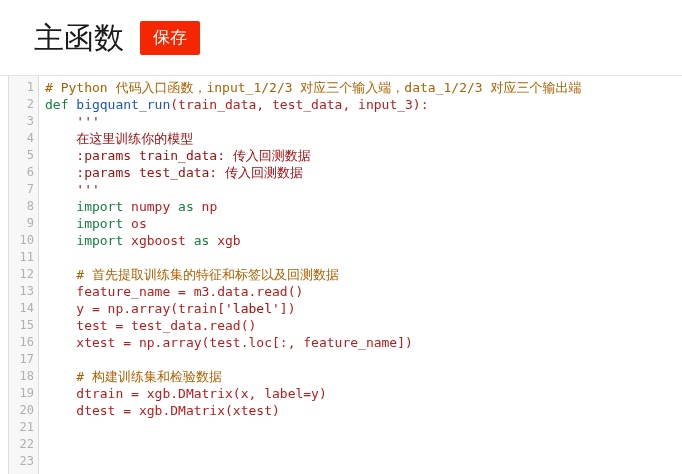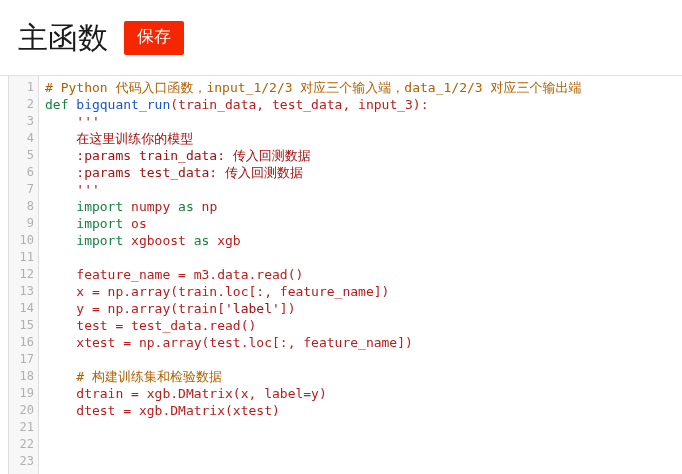--- a/index.html
+++ b/index.html
@@ -14,38 +14,38 @@
     font-family: "Liberation Sans", sans-serif;
     -webkit-font-smoothing: none;
   }
 
   
   .header {
     height: 76px;
     box-sizing: border-box;
     display: flex;
     align-items: center;
-    padding-left: 18px;
+    padding-left: 34px;
     border-bottom: 1px solid #e2e2e2;
     background: #ffffff;
   }
   .page-title {
     font-family: "DejaVu Sans", "Liberation Sans", sans-serif;
     font-size: 30px;
     line-height: 30px;
     color: #1a1a1a;
     font-weight: 400;
     letter-spacing: 0px;
     white-space: nowrap;
   }
   .save-button {
     margin-left: 16px;
     background: #f42700;
     color: #ffffff;
-    font-family: Liberation Mono, monospace;
+    font-family: Liberation Serif, serif;
     font-size: 17px;
     line-height: 17px;
     padding: 8px 13px 9px 13px;
     border: none;
     border-radius: 2px;
     cursor: pointer;
     white-space: nowrap;
   }
 
   
@@ -141,22 +141,22 @@
       <div class="code-line"><span class="tok-keyword">def</span><span class="tok-plain"> </span><span class="tok-func">bigquant_run</span><span class="tok-plain">(train_data, test_data, input_3):</span></div>
       <div class="code-line"><span class="tok-doc">    '''</span></div>
       <div class="code-line"><span class="tok-doc">    在这里训练你的模型</span></div>
       <div class="code-line"><span class="tok-doc">    :params train_data: 传入回测数据</span></div>
       <div class="code-line"><span class="tok-doc">    :params test_data: 传入回测数据</span></div>
       <div class="code-line"><span class="tok-doc">    '''</span></div>
       <div class="code-line"><span class="tok-plain">    </span><span class="tok-keyword">import</span><span class="tok-plain"> numpy </span><span class="tok-keyword">as</span><span class="tok-plain"> np</span></div>
       <div class="code-line"><span class="tok-plain">    </span><span class="tok-keyword">import</span><span class="tok-plain"> os</span></div>
       <div class="code-line"><span class="tok-plain">    </span><span class="tok-keyword">import</span><span class="tok-plain"> xgboost </span><span class="tok-keyword">as</span><span class="tok-plain"> xgb</span></div>
       <div class="code-line">&nbsp;</div>
+      <div class="code-line"><span class="tok-comment">    # 首先提取训练集的特征和标签以及回测数据</span></div>
       <div class="code-line"><span class="tok-plain">    feature_name = m3.data.read()</span></div>
-      <div class="code-line"><span class="tok-plain">    x = np.array(train.loc[:, feature_name])</span></div>
       <div class="code-line"><span class="tok-plain">    y = np.array(train[</span><span class="tok-string">'label'</span><span class="tok-plain">])</span></div>
       <div class="code-line"><span class="tok-plain">    test = test_data.read()</span></div>
       <div class="code-line"><span class="tok-plain">    xtest = np.array(test.loc[:, feature_name])</span></div>
       <div class="code-line">&nbsp;</div>
       <div class="code-line"><span class="tok-comment">    # 构建训练集和检验数据</span></div>
       <div class="code-line"><span class="tok-plain">    dtrain = xgb.DMatrix(x, label=y)</span></div>
       <div class="code-line"><span class="tok-plain">    dtest = xgb.DMatrix(xtest)</span></div>
       <div class="code-line">&nbsp;</div>
     </div>
 </div>

